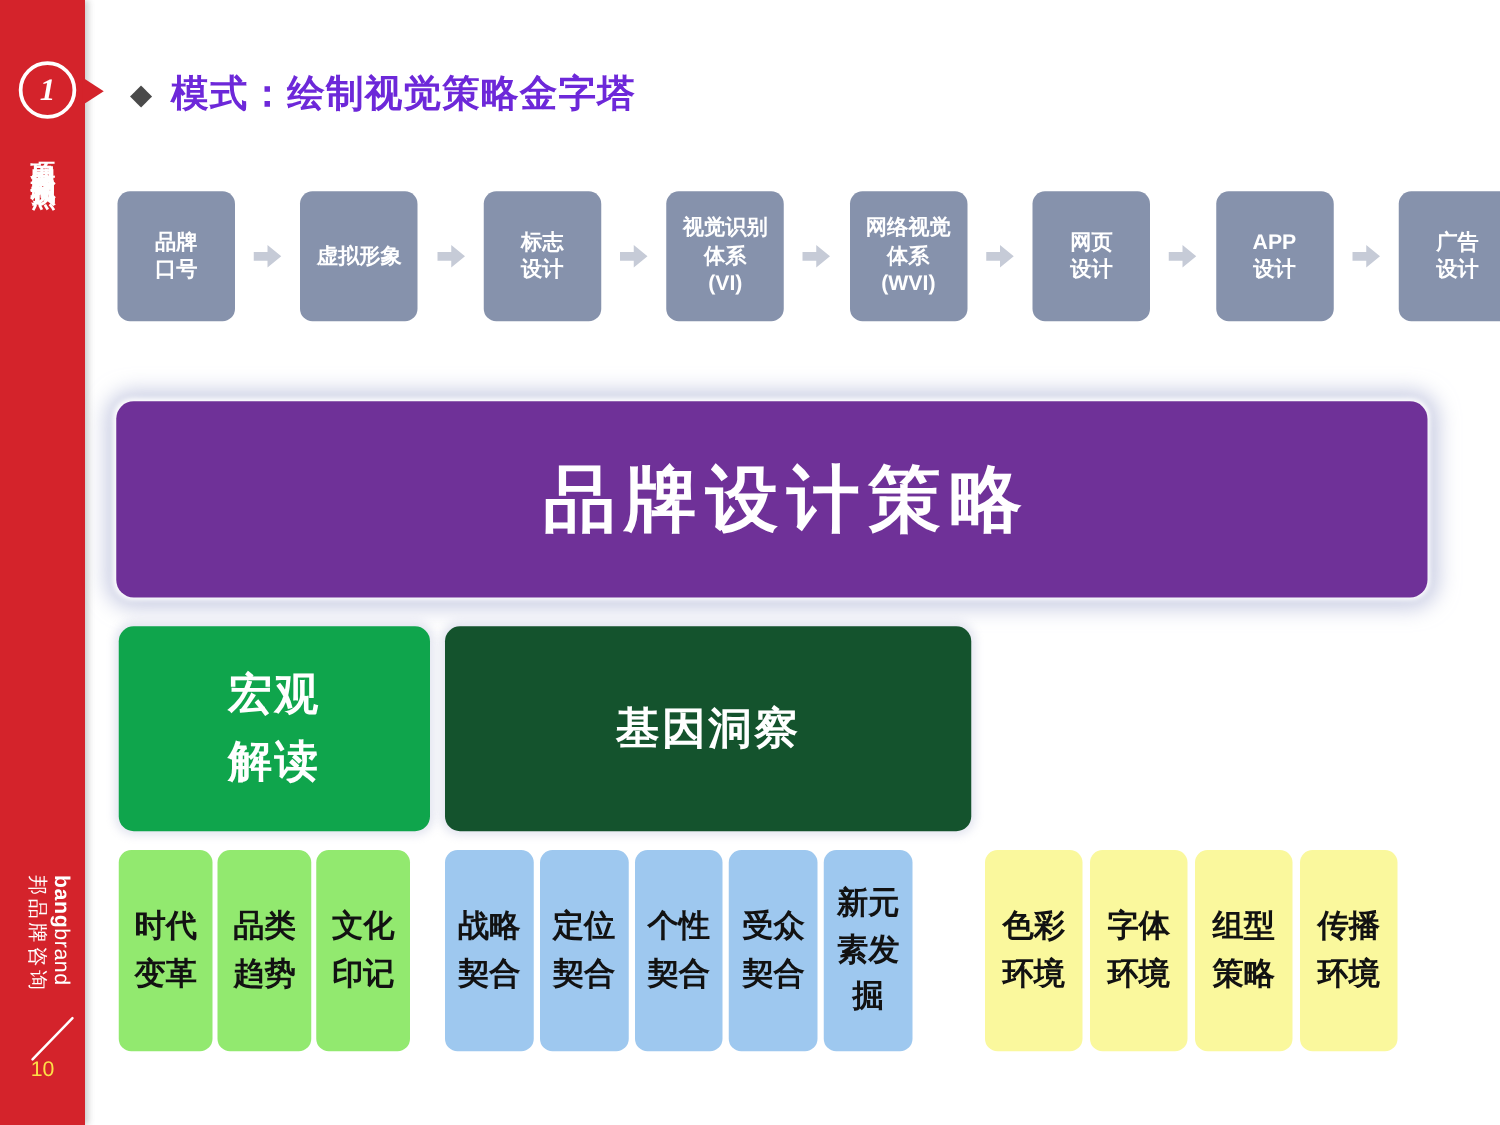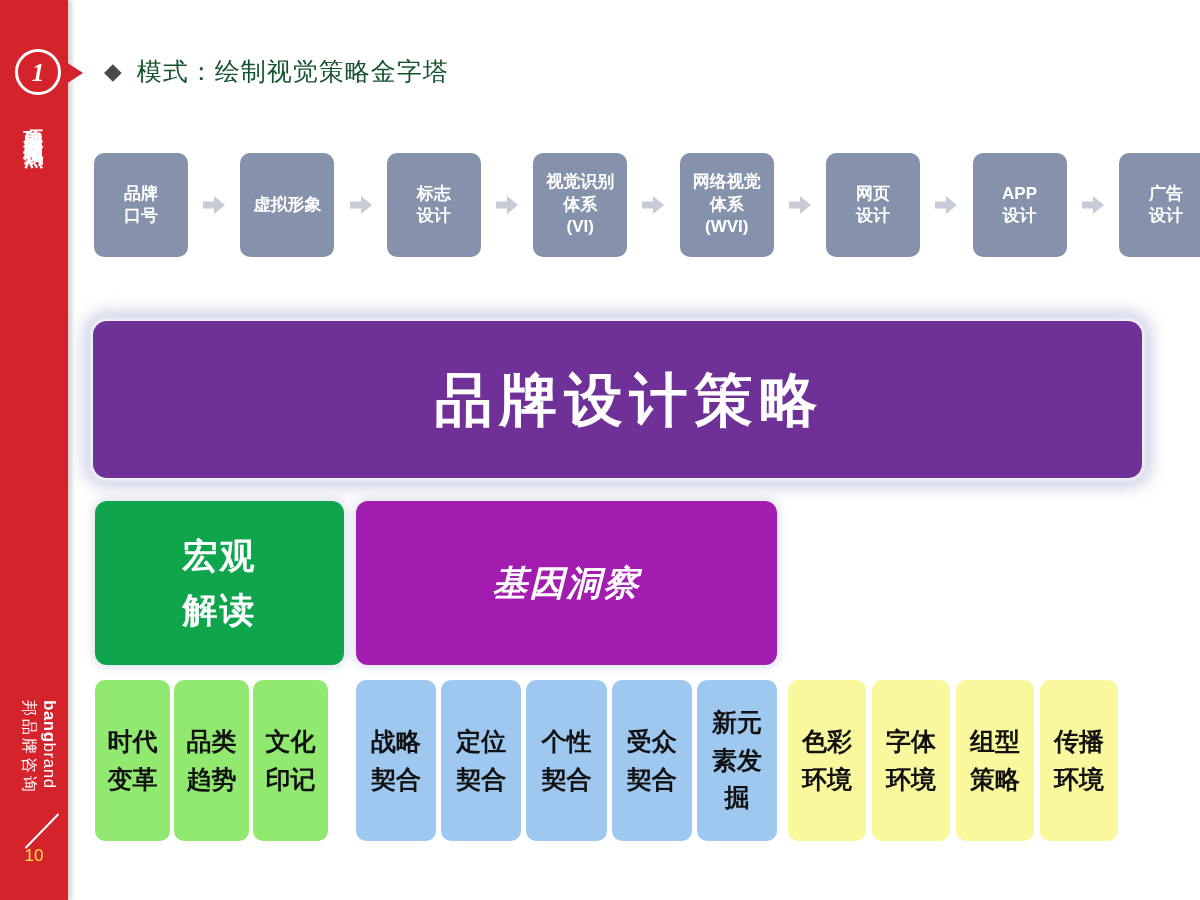--- a/index.html
+++ b/index.html
@@ -44,21 +44,21 @@
   .page-number{
     position:absolute;top:846px;left:0;width:68px;text-align:center;
     color:#fde047;font-size:17px;font-weight:400;
   }
   
   .header{
     position:absolute;left:104px;top:55px;display:flex;align-items:center;
   }
   .diamond{font-size:23px;color:#4a4a4a;line-height:1;}
   .page-title{
-    margin:0 0 0 15px;font-size:25px;font-weight:400;color:#14532d;letter-spacing:1px;
+    margin:0 0 0 15px;font-size:30px;font-weight:700;color:#6d28d9;letter-spacing:1px;
   }
   
   .flow-row{
     position:absolute;left:94px;top:153px;width:1119px;height:104px;
     display:flex;justify-content:space-between;align-items:stretch;
   }
   .flow-box{
     flex:0 0 94px;background:#8692AC;border-radius:10px;
     display:flex;align-items:center;justify-content:center;text-align:center;
     color:#fff;font-size:17px;font-weight:600;line-height:1.32;
@@ -79,28 +79,28 @@
     color:#fff;font-size:58px;font-weight:700;letter-spacing:7px;line-height:1;
   }
   
   .cat{
     position:absolute;top:501px;height:164px;border-radius:12px;
     display:flex;align-items:center;justify-content:center;text-align:center;
     color:#fff;font-size:35px;font-weight:600;letter-spacing:2px;line-height:1.55;
     box-shadow:0 0 8px 3px rgba(190,196,220,.45);
   }
   .cat-green{left:95px;width:249px;background:#0FA54C;}
-  .cat-blue{left:356px;width:421px;background:#a21caf;font-style:italic;}
+  .cat-blue{left:356px;width:421px;background:#14532d;}
   .cat-orange{left:788px;width:330px;background:#F79646;}
   
   .items{
     position:absolute;top:680px;height:161px;display:flex;
   }
   .items-green{left:95px;width:233px;gap:4px;}
-  .items-blue{left:356px;width:421px;gap:5px;}
+  .items-blue{left:356px;width:374px;gap:5px;}
   .items-yellow{left:788px;width:330px;gap:6px;}
   .item{
     flex:1 1 0;border-radius:10px;display:flex;align-items:center;justify-content:center;
     text-align:center;color:#121212;font-size:25px;font-weight:600;line-height:1.5;
   }
   .items-green .item{background:#92E96F;}
   .items-blue .item{background:#9EC8EF;}
   .items-yellow .item{background:#FAF89D;}
 </style>
 </head>

